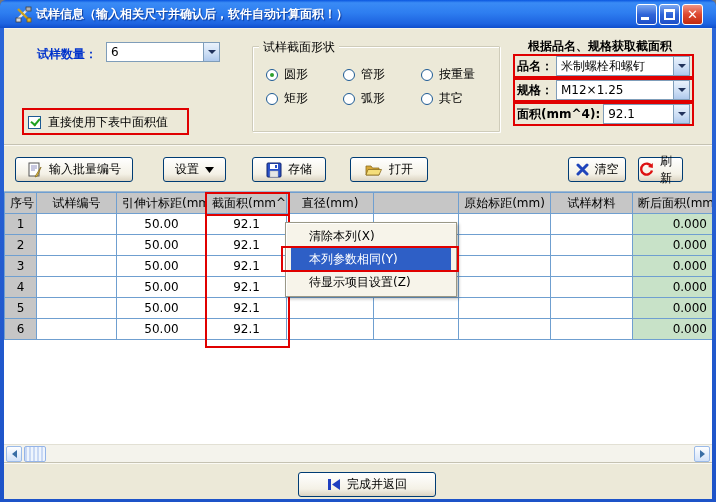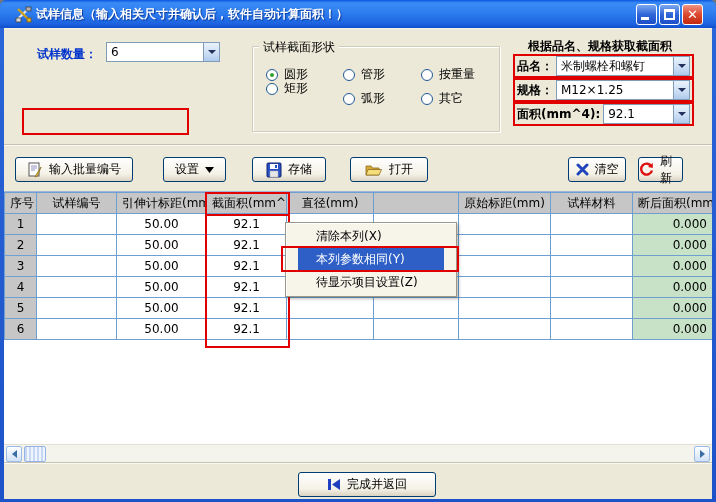--- a/index.html
+++ b/index.html
@@ -144,21 +144,21 @@
   .col-redbox { position: absolute; left: 201px; top: 0px; width: 85px; height: 156px;
     border: 2px solid #E00000; pointer-events: none; }
   .col-redbox::after { content: ""; position: absolute; left: 0; right: 0; top: 20px;
     border-top: 2px solid #E00000; }
 
   
   .ctx-menu {
     position: absolute; left: 281px; top: 30px; width: 172px;
     background: #F7F4EA; border: 1px solid #9A9887;
     box-shadow: 2px 2px 3px rgba(0,0,0,0.25), inset 1px 1px 0 #FFFFFF;
-    padding: 2px 12px;
+    padding: 2px 5px;
   }
   .ctx-item { height: 23px; line-height: 23px; padding-left: 18px; font-size: 12px;
     white-space: nowrap; }
   .ctx-item.hl { background: #2E5FC6; color: #fff; }
   .ctx-redbox { position: absolute; left: -5px; width: 178px; height: 26px; top: 23px;
     border: 2px solid #E00000; pointer-events: none; }
 
   
   .hscroll {
     position: absolute; left: 0; top: 415px; width: 708px; height: 18px;
@@ -216,36 +216,40 @@
 
   <div class="client">
 
     <div class="lbl-count blue-label">试样数量：</div>
     <div class="combo combo-count">
       <span class="val">6</span>
       <span class="btn"></span>
     </div>
 
     <div class="redbox" style="left:18px; top:79px; width:167px; height:27px;"></div>
+    <div class="chk-wrap">
+      <span class="checkbox checked"></span>
+      <span>直接使用下表中面积值</span>
+    </div>
 
     <div class="groupbox">
       <span class="gtitle">试样截面形状</span>
       <div class="radio-row" style="left:13px; top:19px;">
         <span class="radio sel"></span>
         <span>圆形</span>
       </div>
       <div class="radio-row" style="left:90px; top:19px;">
         <span class="radio"></span>
         <span>管形</span>
       </div>
       <div class="radio-row" style="left:168px; top:19px;">
         <span class="radio"></span>
         <span>按重量</span>
       </div>
-      <div class="radio-row" style="left:13px; top:33px;text-align:right;">
+      <div class="radio-row" style="left:13px; top:43px;text-align:right;">
         <span class="radio"></span>
         <span>矩形</span>
       </div>
       <div class="radio-row" style="left:90px; top:43px;">
         <span class="radio"></span>
         <span>弧形</span>
       </div>
       <div class="radio-row" style="left:168px; top:43px;">
         <span class="radio"></span>
         <span>其它</span>

